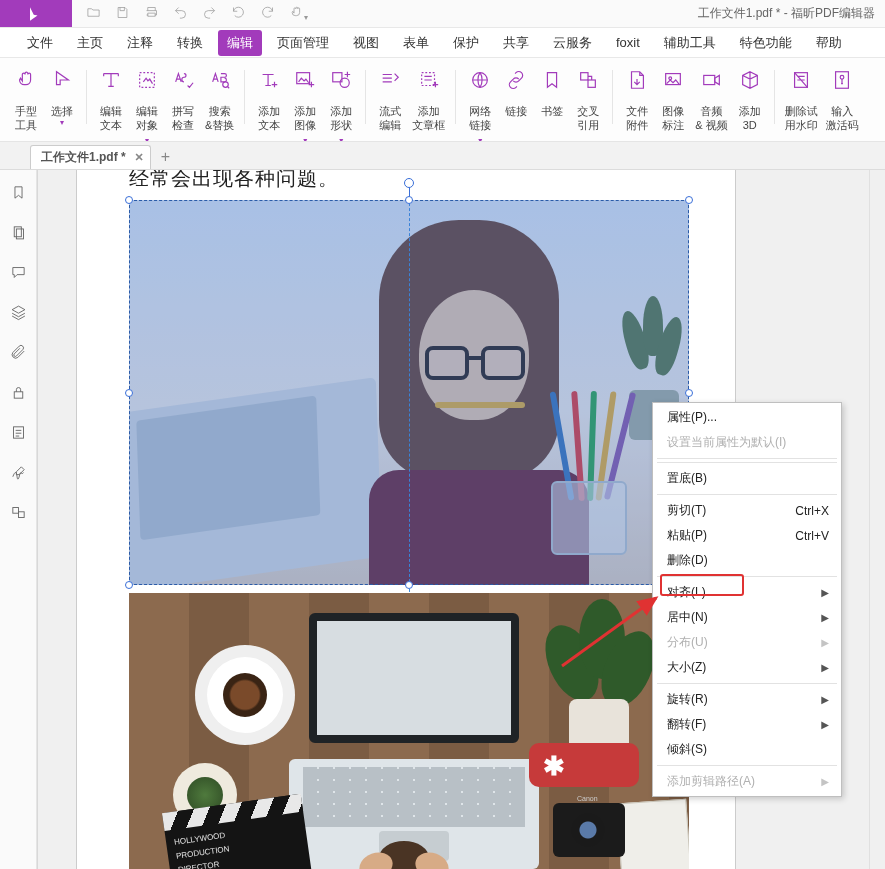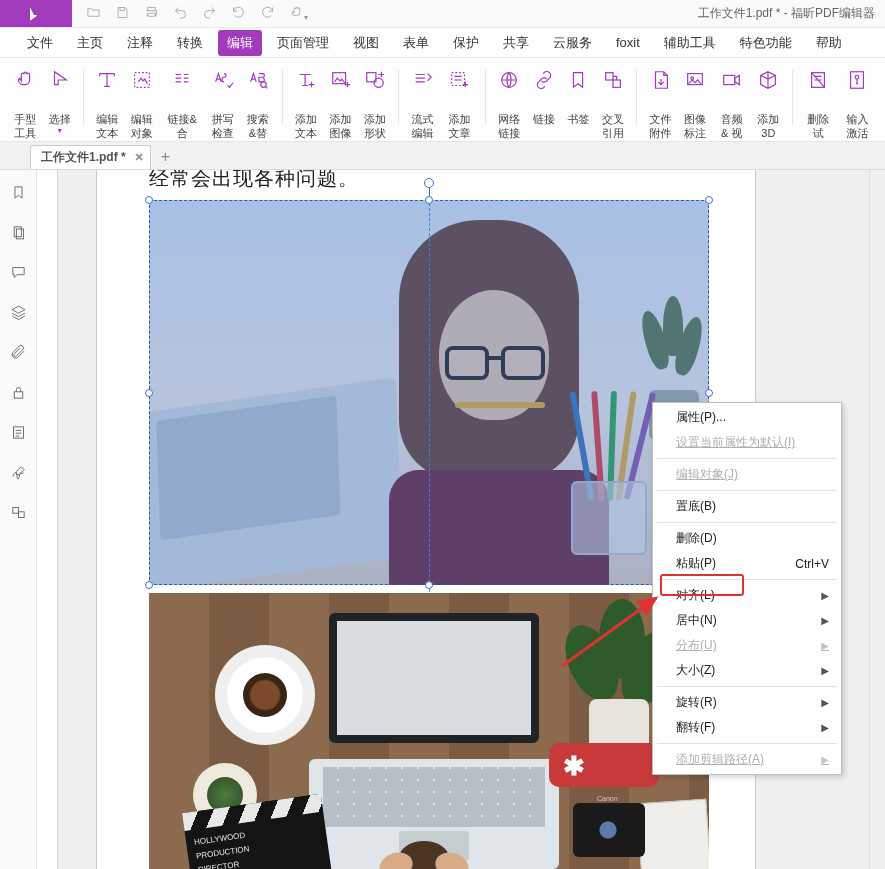--- a/index.html
+++ b/index.html
@@ -17,36 +17,36 @@
   
   .menubar { height: 30px; display: flex; align-items: center; padding: 0 18px; gap: 6px; border-bottom: 1px solid #e8e8e8; background:#fff;}
   .menu-item { padding: 4px 9px; font-size: 13px; color: #333; border-radius: 3px; cursor: default; }
   .menu-item.active { background: #a23bbb; color: #fff; }
 
   
   .ribbon { height: 84px; background: #fdfdfd; border-bottom: 1px solid #e5e5e5; display: flex; align-items: flex-start; padding: 6px 8px 0 8px; gap:0; overflow:hidden;}
   .rbtn { display: flex; flex-direction: column; align-items: center; justify-content: flex-start; padding: 2px 4px; min-width: 32px; cursor: default; }
   .rbtn .icon { width: 28px; height: 28px; display: flex; align-items: center; justify-content: center; }
   .rbtn .icon svg { width: 22px; height: 22px; stroke: #a23bbb; fill: none; stroke-width: 1.3; }
-  .rbtn .lbl { font-size: 11px; color: #444; text-align: center; line-height: 14px; margin-top: 18px; }
+  .rbtn .lbl { font-size: 11px; color: #444; text-align: center; line-height: 14px; margin-top: 10px; }
   .rbtn .lbl .sub { display:block; }
   .rsep { width: 1px; height: 54px; background: #e5e5e5; margin: 6px 6px 0 6px; }
   .dd-caret { font-size:8px; color:#a23bbb; margin-top:-2px;}
 
   
   .tabstrip { height: 28px; background: #f2f2f2; border-bottom: 1px solid #dcdcdc; display: flex; align-items: flex-end; padding-left: 30px; }
   .doc-tab { height: 24px; background: #fff; border: 1px solid #ccc; border-bottom: none; border-radius: 3px 3px 0 0; padding: 3px 24px 0 10px; font-size: 12px; position: relative; color:#555;font-weight:bold;}
   .doc-tab .close { position: absolute; right: 6px; top: 5px; font-size: 11px; color: #888; }
   .tab-add { margin-left: 10px; font-size: 16px; color: #888; padding-bottom:3px;}
 
   
   .workspace { display: flex; height: calc(869px - 28px - 30px - 84px - 28px); }
   .sidebar { width: 37px; background: #fafafa; border-right: 1px solid #e5e5e5; display: flex; flex-direction: column; align-items: center; padding-top: 14px; gap: 20px; }
   .sidebar svg { width: 17px; height: 17px; stroke: #666; fill: none; stroke-width: 1.3; }
-  .page-area { flex: 1; background: #f0f0f0; position: relative; overflow:hidden; border-left:1px solid #d8d8d8;margin-left:20px;}
+  .page-area { flex: 1; background: #f0f0f0; position: relative; overflow:hidden; border-left:1px solid #d8d8d8;}
   .page { position: absolute; left: 38px; top: -10px; width: 660px; background: #fff; padding: 0 0 60px 0; border:1px solid #ccc;}
   .page .headline { font-size: 20px; font-weight: 500; padding: 4px 0 8px 52px; letter-spacing:1px; color:#222;}
   .page .img-wrap { position: relative; margin-left: 52px; }
   .page .img1 { width: 560px; height: 385px; position:relative; }
   .page .img2 { width: 560px; height: 290px; margin-top: 8px; }
   .sel-overlay { position:absolute; inset:0; background: rgba(60,110,200,0.32); border:1px dashed #2a5ba8; pointer-events:none;}
   .handle { position:absolute; width:8px; height:8px; border:1px solid #3a6fd8; background:#fff; border-radius:50%;}
   .h-tl{top:-4px;left:-4px}.h-tr{top:-4px;right:-4px}.h-bl{bottom:-4px;left:-4px}.h-br{bottom:-4px;right:-4px}
   .h-t{top:-4px;left:50%;margin-left:-4px}.h-b{bottom:-4px;left:50%;margin-left:-4px}
   .h-l{top:50%;left:-4px;margin-top:-4px}.h-r{top:50%;right:-4px;margin-top:-4px}
@@ -111,22 +111,22 @@
   .clap-text{position:absolute;top:24px;left:8px;right:8px;color:#e2e2e2;font-size:8px;line-height:14px;font-family:Arial;}
   .headman{position:absolute;left:210px;bottom:-40px;width:130px;height:100px;}
   .arms{position:absolute;bottom:0;left:0;width:130px;height:58px;background:#dfe7ec;border-radius:50px 50px 0 0;}
   .headtop{position:absolute;bottom:24px;left:38px;width:54px;height:54px;border-radius:50%;background:#caa178;}
   .hairtop{position:absolute;bottom:48px;left:40px;width:50px;height:34px;border-radius:50% 50% 30% 30%;background:#4a3424;}
   .hand-l{position:absolute;bottom:44px;left:20px;width:34px;height:26px;background:#d7ab86;border-radius:50%;transform:rotate(-20deg);}
   .hand-r{position:absolute;bottom:44px;right:20px;width:34px;height:26px;background:#d7ab86;border-radius:50%;transform:rotate(20deg);}
 
   
   .ctxmenu { position: absolute; left: 652px; top: 402px; width: 190px; background: #fff; border: 1px solid #bfbfbf; box-shadow: 2px 2px 6px rgba(0,0,0,0.18); padding: 2px 0; font-size: 12px; z-index: 50; }
-  .ctx-item { display: flex; align-items: center; justify-content: space-between; padding: 4px 12px 4px 23px; color: #222; cursor: default; position:relative;}
-  .ctx-item.disabled { color: #b0b0b0; text-decoration: underline; }
+  .ctx-item { display: flex; align-items: center; justify-content: space-between; padding: 4px 12px 4px 14px; color: #222; cursor: default; position:relative;}
+  .ctx-item.disabled { color: #b0b0b0; }
   .ctx-item .arrow { font-size: 10px; color: #555; }
   .ctx-item.disabled .arrow { color:#c4c4c4; }
   .ctx-sep { height: 1px; background: #e2e2e2; margin: 3px 4px; }
   .ctx-hl { position: absolute; left: 660px; top: 574px; width: 84px; height: 22px; border: 2px solid #e03232; border-radius: 3px; z-index: 60; pointer-events:none;}
   .arrow-annot { position: absolute; left: 556px; top: 592px; width: 110px; height: 80px; z-index: 55; pointer-events:none;}
   .arrow-annot svg { width:100%; height:100%; }
 
   .scrolltrack{position:absolute;right:0;top:0;bottom:0;width:16px;background:#f0f0f0;border-left:1px solid #e0e0e0;}
 </style>
 </head>
@@ -212,28 +212,20 @@
       <div class="lbl"><span>编辑</span><span class="sub">文本</span></div>
     </div>
   <div class="rbtn">
       <div class="icon">
         <svg viewBox="0 0 24 24">
           <rect x="4" y="4" width="16" height="16" stroke-dasharray="2 2"></rect>
           <path d="M8 14l3-4 2 3 2-2 3 5"></path>
         </svg>
       </div>
       <div class="lbl"><span>编辑</span><span class="sub">对象</span><span class="dd-caret">▾</span></div>
-    </div>
-  <div class="rbtn">
-      <div class="icon">
-        <svg viewBox="0 0 24 24">
-          <path d="M5 6h6M5 10h6M5 14h6M14 6h5M14 10h5M14 14h5"></path>
-        </svg>
-      </div>
-      <div class="lbl"><span>链接&amp;合</span><span class="sub">并文本</span></div>
     </div>
   <div class="rbtn">
       <div class="icon">
         <svg viewBox="0 0 24 24">
           <path d="M4 14l3-9 3 9M5 11h4 M13 5c3 0 3 4 0 4s-3 5 0 5 M17 18l2 2 4-5"></path>
         </svg>
       </div>
       <div class="lbl"><span>拼写</span><span class="sub">检查</span></div>
     </div>
   <div class="rbtn">
@@ -531,35 +523,36 @@
 </div>
 
 <div class="ctxmenu">
   <div class="ctx-item">
       <span>属性(P)...</span>
     </div>
   <div class="ctx-item disabled">
       <span>设置当前属性为默认(I)</span>
     </div>
   <div class="ctx-sep"></div>
-  <div class="ctx-item disabled">
-      <span>编辑对象(J)</span>
-    </div>
   <div class="ctx-sep"></div>
   <div class="ctx-item">
       <span>置底(B)</span>
     </div>
   <div class="ctx-sep"></div>
   <div class="ctx-item">
-      <span>删除(D)</span>
+      <span>剪切(T)</span>
+      <span>Ctrl+X</span>
     </div>
   <div class="ctx-item">
       <span>粘贴(P)</span>
       <span>Ctrl+V</span>
     </div>
+  <div class="ctx-item">
+      <span>删除(D)</span>
+    </div>
   <div class="ctx-sep"></div>
   <div class="ctx-item">
       <span>对齐(L)</span>
       <span class="arrow">▶</span>
     </div>
   <div class="ctx-item">
       <span>居中(N)</span>
       <span class="arrow">▶</span>
     </div>
   <div class="ctx-item disabled">
@@ -571,20 +564,23 @@
       <span class="arrow">▶</span>
     </div>
   <div class="ctx-sep"></div>
   <div class="ctx-item">
       <span>旋转(R)</span>
       <span class="arrow">▶</span>
     </div>
   <div class="ctx-item">
       <span>翻转(F)</span>
       <span class="arrow">▶</span>
+    </div>
+  <div class="ctx-item">
+      <span>倾斜(S)</span>
     </div>
   <div class="ctx-sep"></div>
   <div class="ctx-item disabled">
       <span>添加剪辑路径(A)</span>
       <span class="arrow">▶</span>
     </div>
 
 </div>
 
 <div class="ctx-hl"></div>

